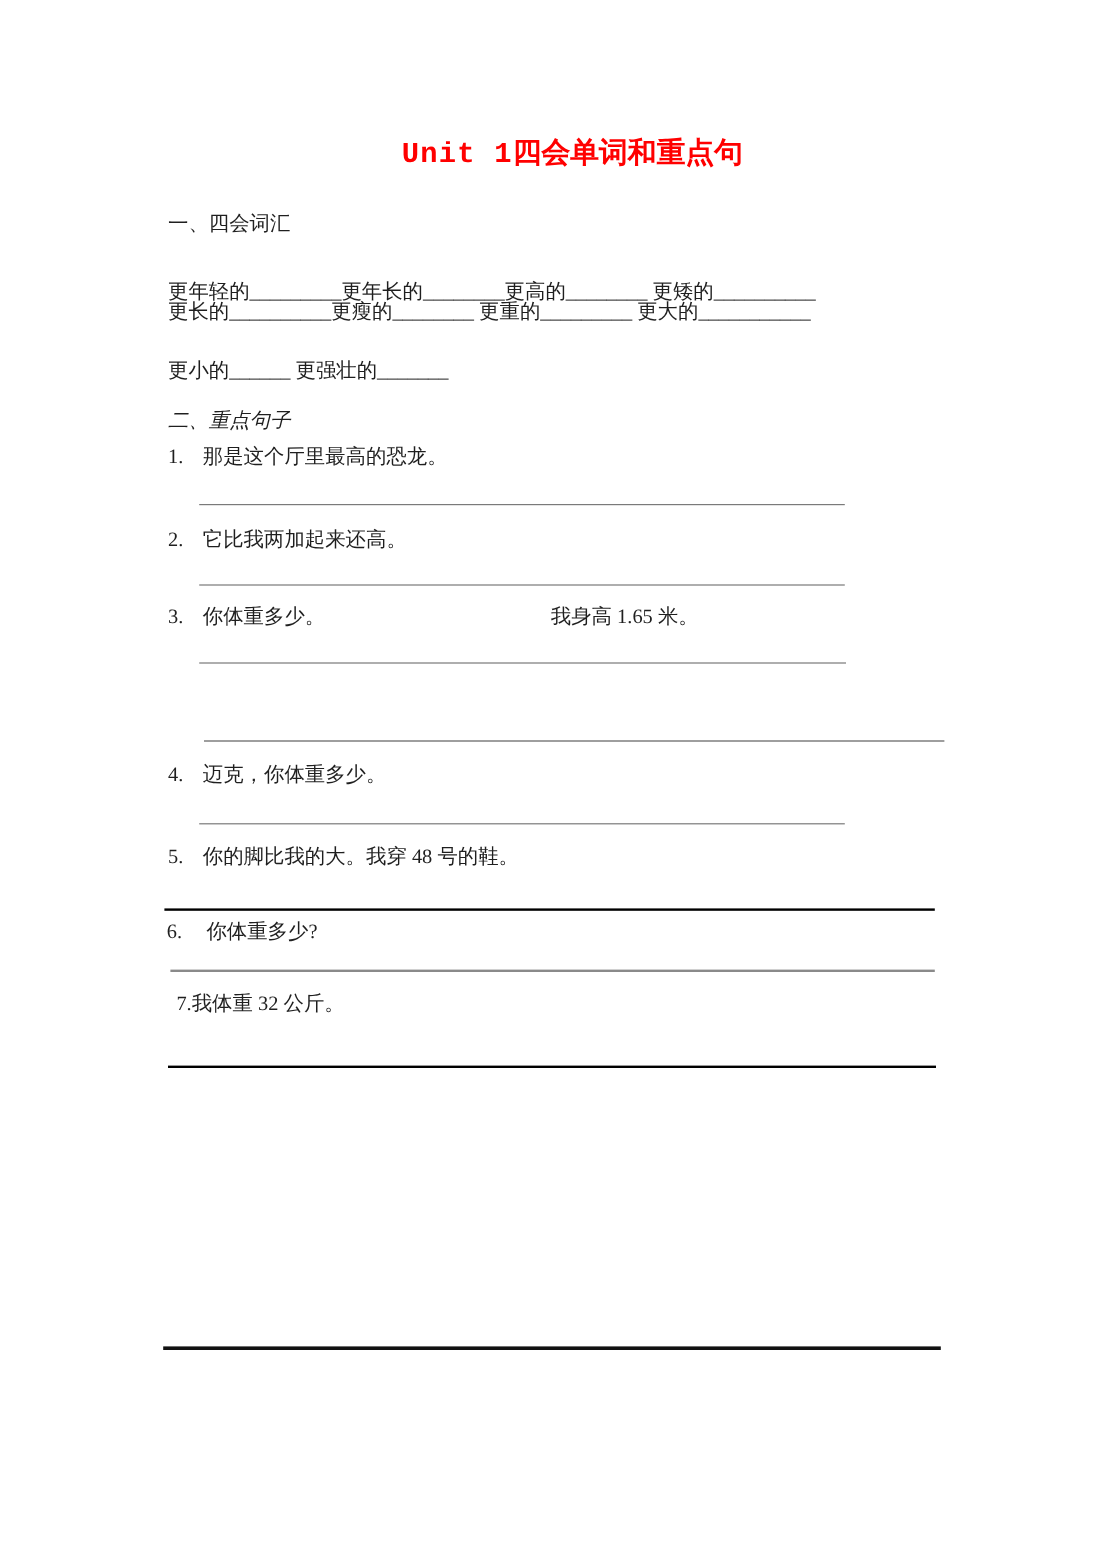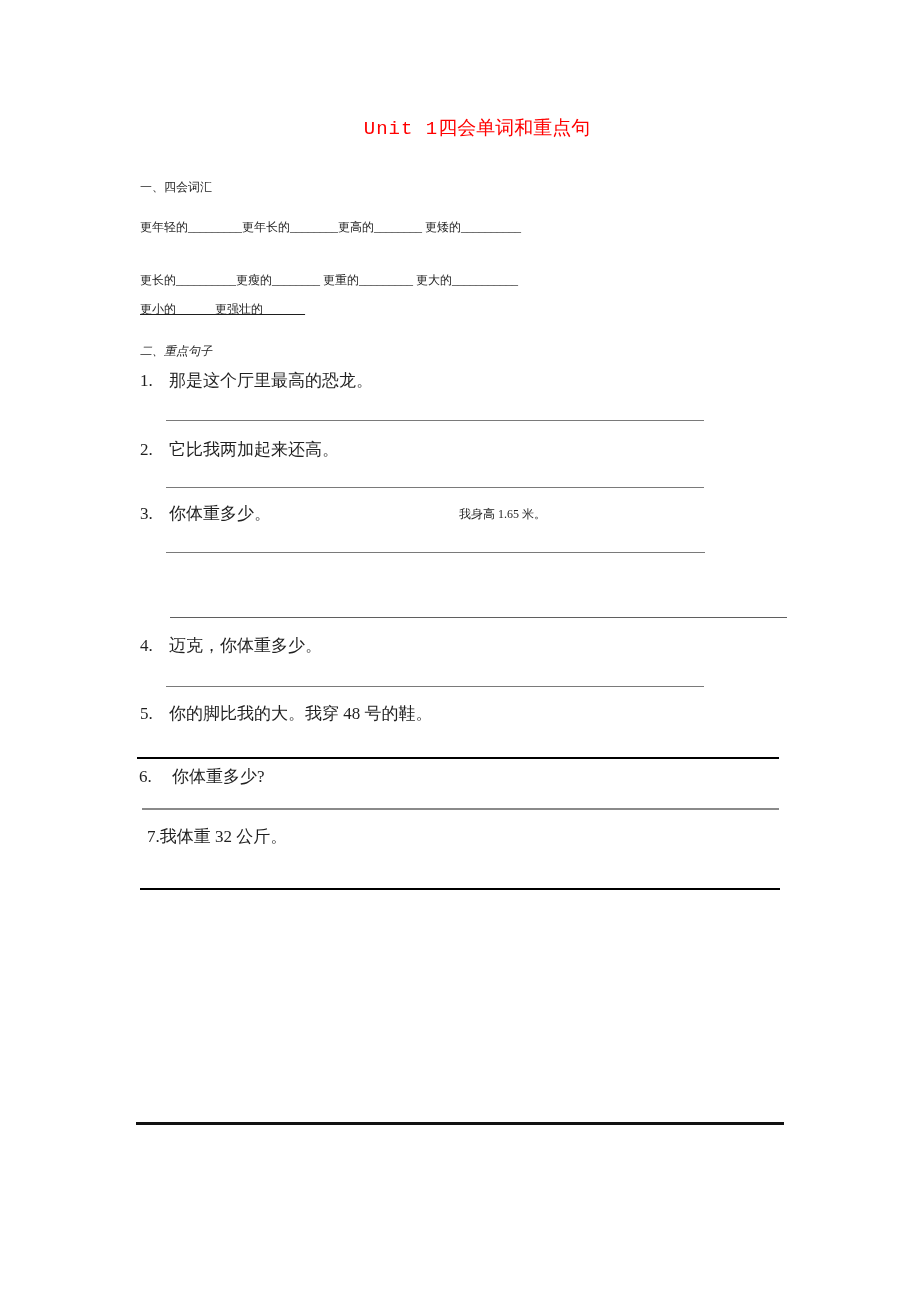--- a/index.html
+++ b/index.html
@@ -8,28 +8,28 @@
     width:920px;height:1302px;
     background:#ffffff;
     font-family:"Liberation Serif","DejaVu Serif",serif;
     color:#1a1a1a;
     overflow:hidden;
   }
   .doc-title{
     position:absolute;left:0;top:110px;width:920px;
     padding-left:34px;box-sizing:border-box;
     text-align:center;
-    color:#ff0000;font-weight:normal;font-size:19px;line-height:36px;
+    color:#ff0000;font-weight:bold;font-size:24px;line-height:36px;
     white-space:pre;
   }
   .doc-title .latin{font-family:"Liberation Mono","DejaVu Sans Mono",monospace;letter-spacing:1px;}
   .doc-title .cjk{font-family:"Liberation Serif","DejaVu Serif",serif;}
   .text-line{
     position:absolute;left:140px;
-    font-size:12px;line-height:20px;
+    font-size:17px;line-height:20px;
     white-space:pre;color:#1f1f1f;
   }
   .q-row{
     position:absolute;left:140px;
     display:flex;align-items:flex-start;
     font-size:17px;line-height:20px;white-space:pre;color:#1f1f1f;
   }
   .q-num{display:inline-block;width:29px;flex:0 0 auto;}
   .q-num.wide{width:33px;}
   .q-num.tight{width:auto;}
@@ -40,23 +40,23 @@
   .rule.bottom{height:3px;background:#111111;}
 </style>
 </head>
 <body>
 
 <div class="page">
 
   <div class="doc-title"><span class="latin">Unit 1</span><span class="cjk">四会单词和重点句</span></div>
 
   <div class="text-line" style="top:177px;">一、四会词汇</div>
-  <div class="text-line" style="top:217px;">更年轻的_________更年长的________更高的________ 更矮的__________</div>
-  <div class="text-line" style="top:270px;">更长的__________更瘦的________ 更重的_________ 更大的___________</div>
-  <div class="text-line" style="top:299px;text-decoration:underline;">更小的______ 更强壮的_______</div>
+  <div class="text-line" style="top:233px;">更年轻的_________更年长的________更高的________ 更矮的__________</div>
+  <div class="text-line" style="top:250px;">更长的__________更瘦的________ 更重的_________ 更大的___________</div>
+  <div class="text-line" style="top:299px;">更小的______ 更强壮的_______</div>
 
   <div class="text-line" style="top:341px;font-style:italic;">二、重点句子</div>
 
   <div class="q-row" style="top:371px;">
     <span class="q-num">1.</span>
     <span>那是这个厅里最高的恐龙。</span>
   </div>
   <div class="ans-line" style="left:166px;top:420px;width:538px;"></div>
 
   <div class="q-row" style="top:440px;">

